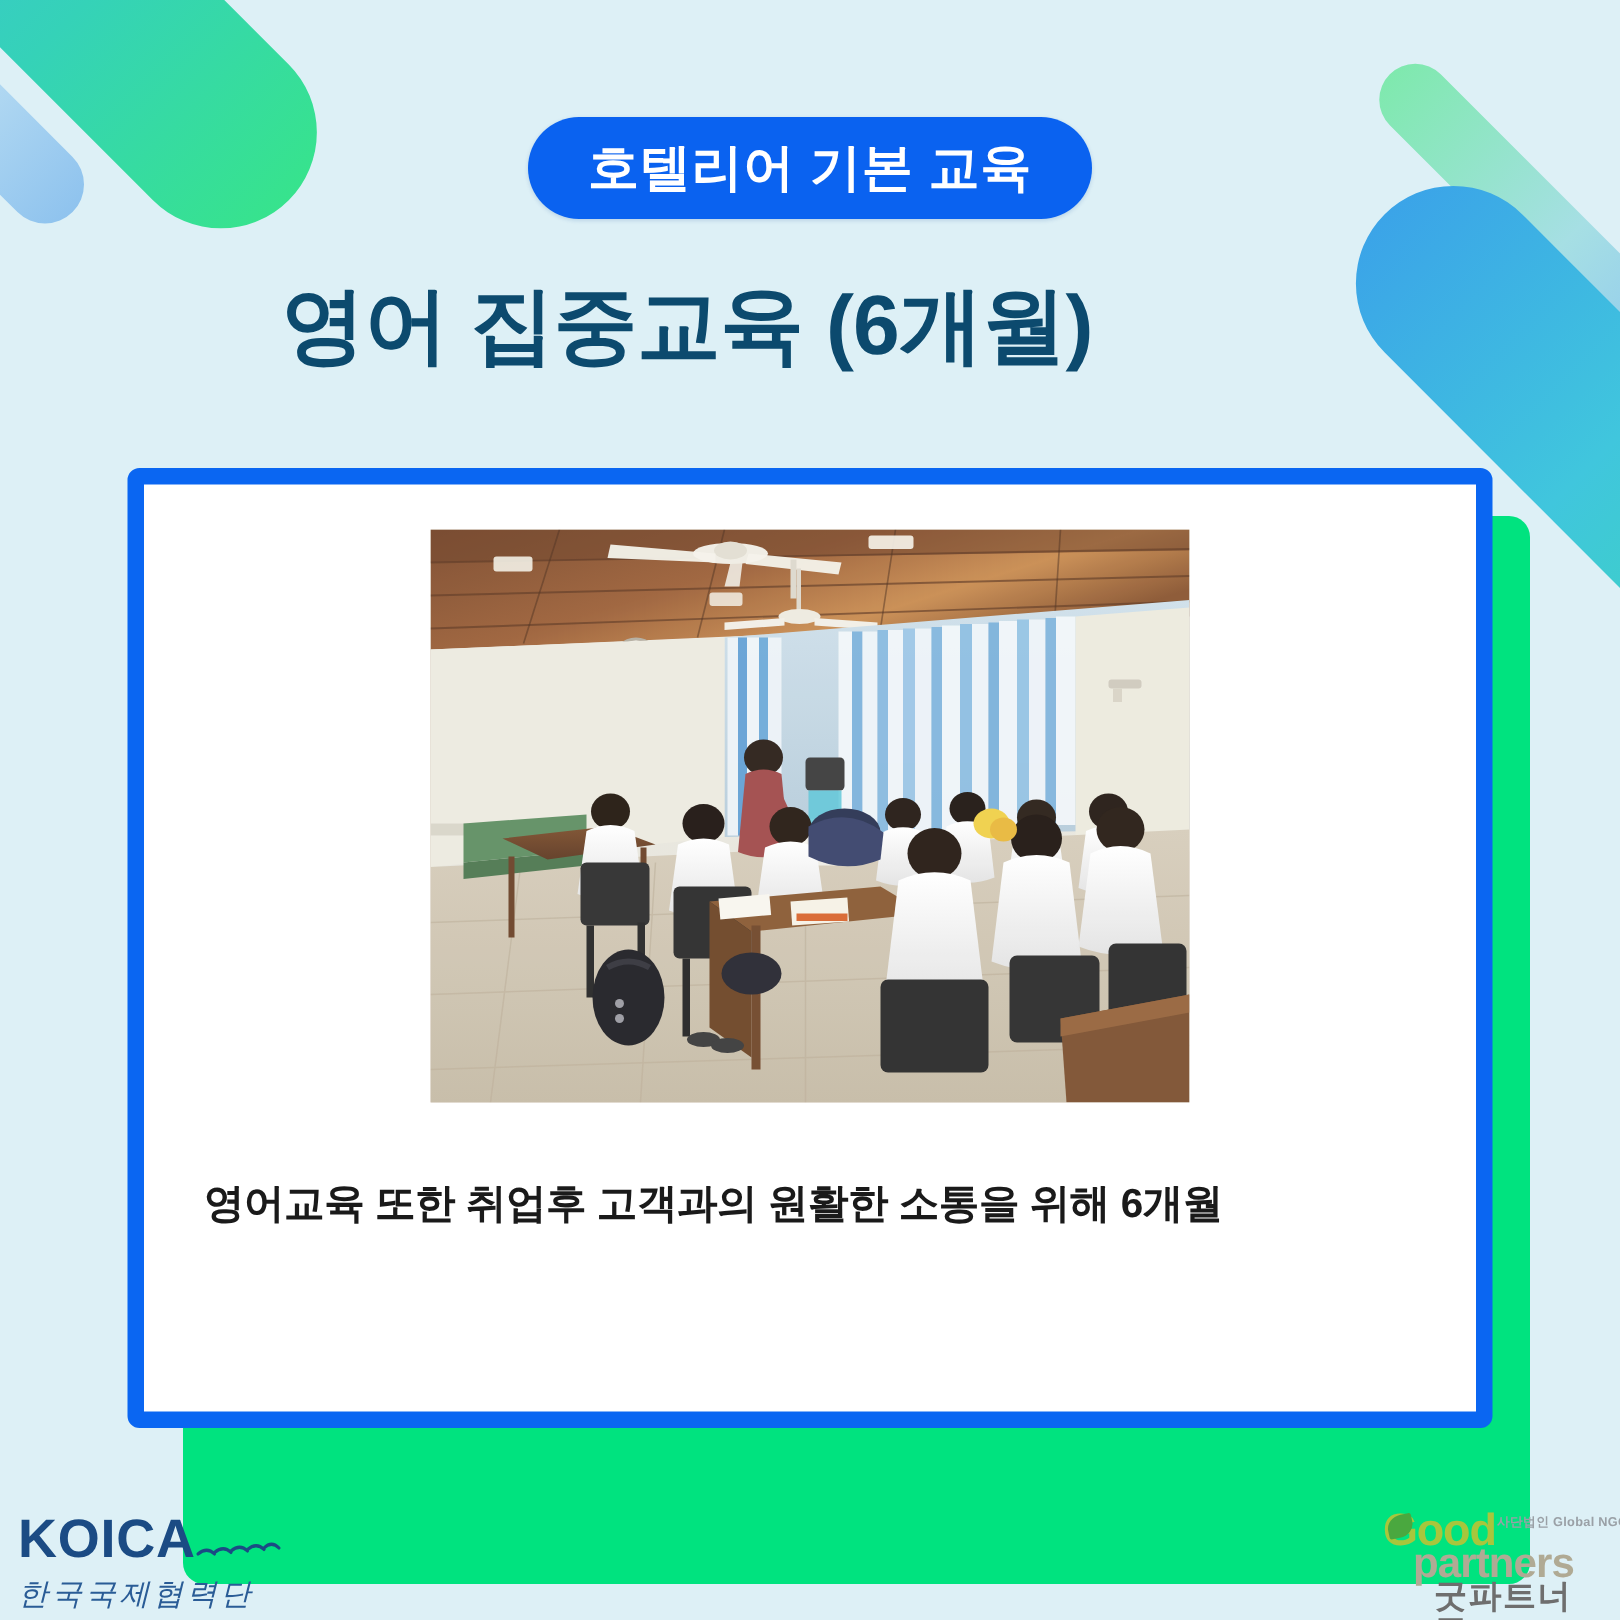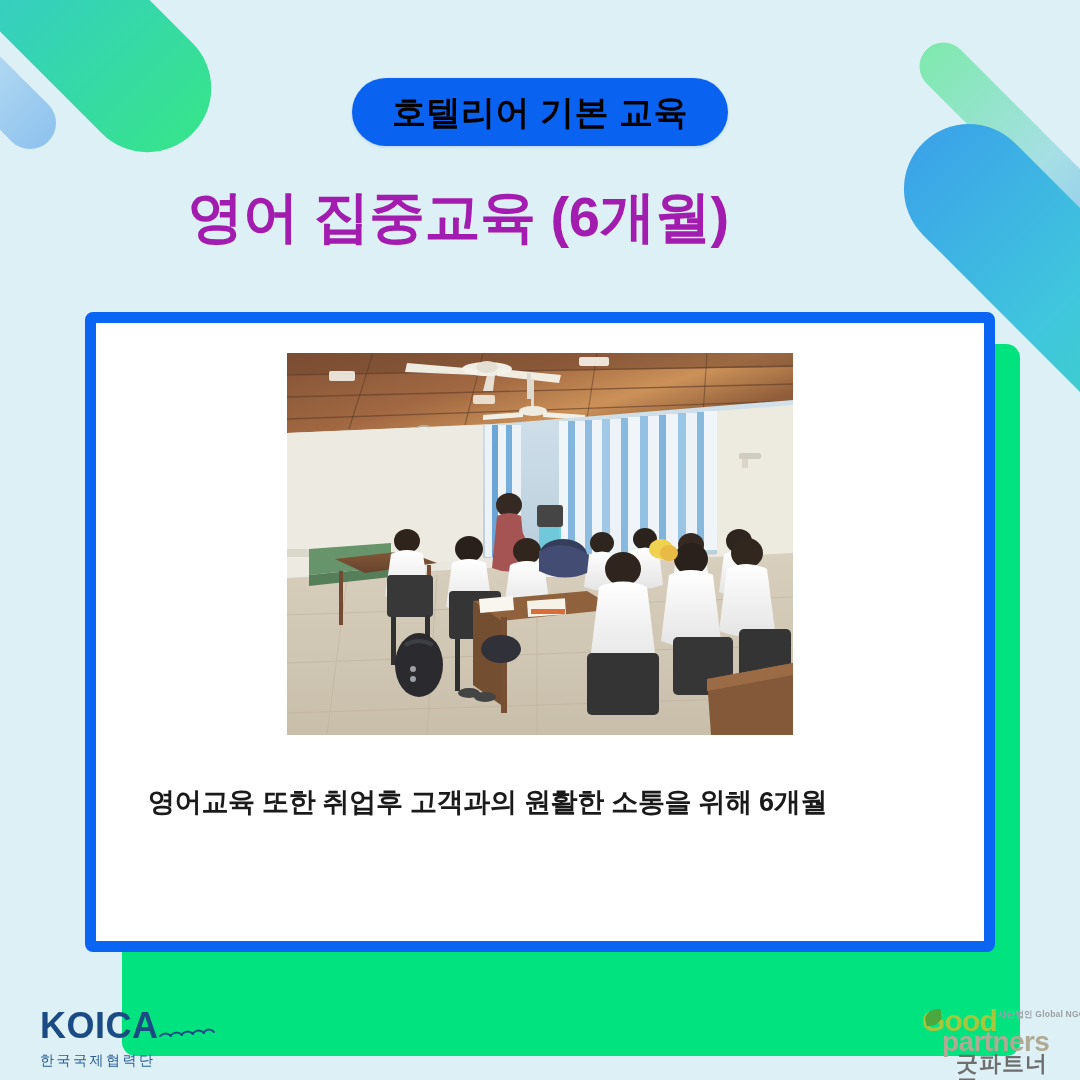--- a/index.html
+++ b/index.html
@@ -68,35 +68,35 @@
     width: 376px;
     height: 68px;
     background: #0a62f0;
     border-radius: 999px;
     display: flex;
     align-items: center;
     justify-content: center;
     box-shadow: 0 1px 3px rgba(10,70,160,0.18);
   }
   .badge-label {
-    color: #000000;
+    color: #ffffff;
     font-size: 34px;
     font-weight: 700;
     letter-spacing: 0.5px;
     line-height: 1;
     white-space: nowrap;
   }
 
   .main-title {
     position: absolute;
     left: 0;
     top: 186px;
     width: 916px;
     text-align: center;
-    color: #a21caf;
+    color: #0c4a6e;
     font-size: 56px;
     font-weight: 800;
     letter-spacing: -0.5px;
     line-height: 1.1;
     white-space: nowrap;
   }
 
   
   .green-backplate {
     position: absolute;
@@ -127,55 +127,56 @@
     width: 506px;
     height: 382px;
     overflow: hidden;
     background: #cdbfae;
   }
   .photo-svg { display: block; width: 506px; height: 382px; }
 
   
   .caption {
     position: absolute;
-    left: 148px;
+    left: 136px;
     top: 778px;
     width: 800px;
     color: #1a1a1a;
     font-size: 27px;
     font-weight: 700;
     line-height: 1.85;
     letter-spacing: -0.3px;
   }
   .caption-line { display: block; white-space: nowrap; }
 
   
   .koica-logo {
     position: absolute;
-    left: 40px;
+    left: 12px;
     top: 1008px;
     width: 200px;
     height: 64px;
   }
   .koica-word {
     color: #1b4b84;
     font-size: 36px;
     font-weight: 800;
     letter-spacing: 0.5px;
     line-height: 1;
     display: inline-block;
   }
   .koica-swoosh { position: absolute; left: 118px; top: 14px; }
   .koica-sub {
     color: #2a5c96;
-    font-size: 14px;
+    font-size: 20px;
     font-weight: 500;
     letter-spacing: 2.5px;
     margin-top: 9px;
     line-height: 1;
+    font-style: italic;
   }
 
   .gp-logo {
     position: absolute;
     left: 922px;
     top: 1006px;
     width: 142px;
     height: 68px;
   }
   .gp-good {

